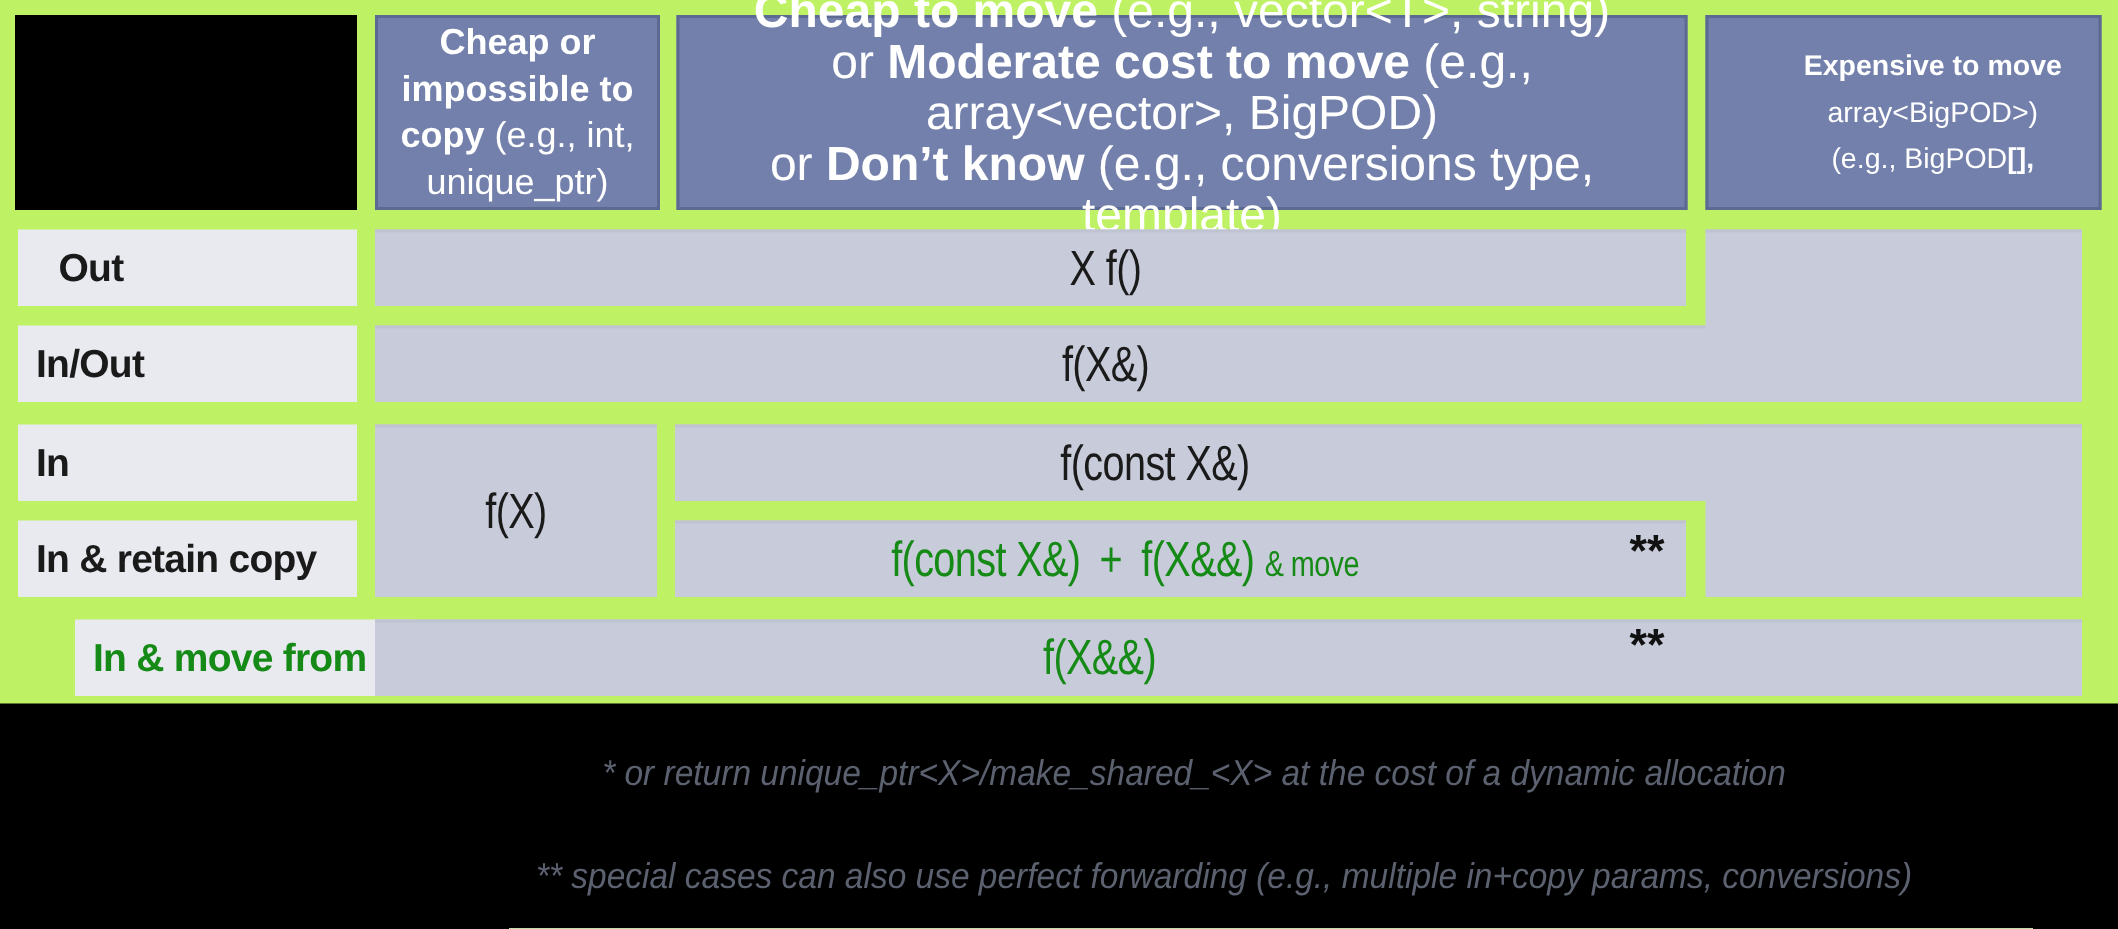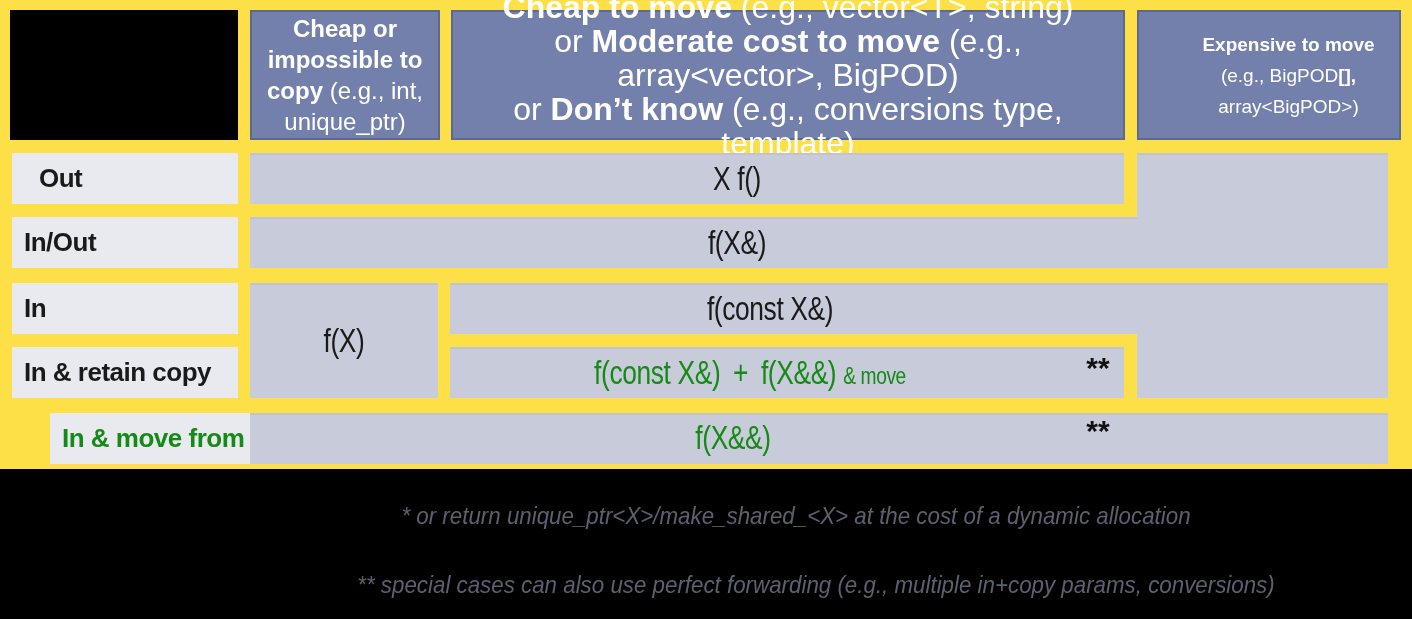--- a/index.html
+++ b/index.html
@@ -1,19 +1,19 @@
 <!DOCTYPE html>
 <html><head>
 <meta charset="utf-8">
 <style>
   html,body{margin:0;padding:0;background:#ffffff;}
   #slide{
     position:relative;
     width:1412px;height:619px;
-    background:#fde047;
+    background:#bef264;
     font-family:"Liberation Sans", sans-serif;
     overflow:hidden;
   }
   .black-box{position:absolute;background:#000000;}
   .colhead{
     position:absolute;
     background:#7380AB;
     border:2px solid #5C6992;
     box-sizing:border-box;
     color:#ffffff;
@@ -81,22 +81,22 @@
     <div>
       <div><span class="b">Cheap to move</span><span> (e.g., vector&lt;T&gt;, string)</span></div>
       <div><span>or </span><span class="b">Moderate cost to move</span><span> (e.g., array&lt;vector&gt;, BigPOD)</span></div>
       <div><span>or </span><span class="b">Don’t know</span><span> (e.g., conversions type, template)</span></div>
     </div>
   </div>
 
   <div class="colhead" style="left:1137px;top:10px;width:264px;height:130px;font-size:19px;line-height:31px;padding-left:39px;">
     <div>
       <div class="b">Expensive to move</div>
+      <div>array&lt;BigPOD&gt;)</div>
       <div><span>(e.g., BigPOD</span><span class="b">[],</span></div>
-      <div>array&lt;BigPOD&gt;)</div>
     </div>
   </div>
 
   <div class="rowhead" style="top:153px;padding-left:27px;">
       <span>Out</span>
     </div>
   <div class="rowhead" style="top:217px;">
       <span>In/Out</span>
     </div>
   <div class="rowhead" style="top:283px;align-items:center;">

